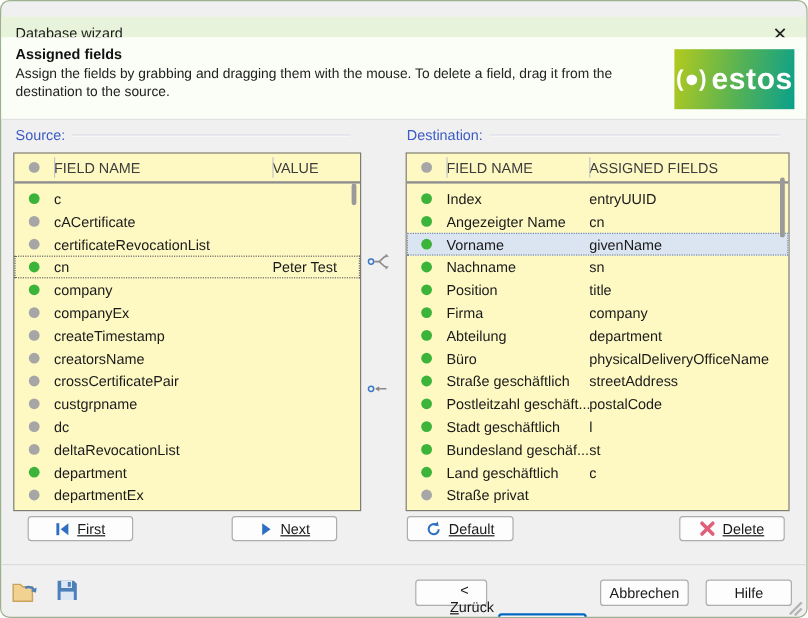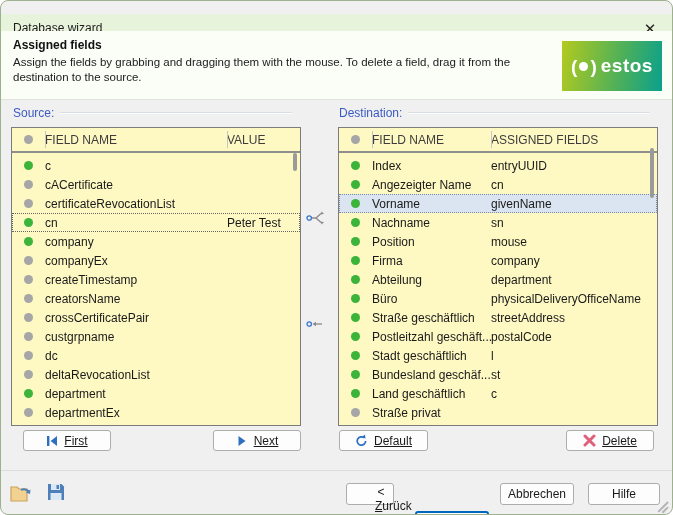--- a/index.html
+++ b/index.html
@@ -15,21 +15,21 @@
 
   
   .headerband{position:absolute;left:0;top:30px;width:100%;height:69px;background:#fbfdf7;border-bottom:1px solid #e2e2e2;box-sizing:border-box;}
   .h-title{position:absolute;left:12px;top:7px;font-size:12px;font-weight:bold;color:#111;}
   .h-desc{position:absolute;left:12px;top:24px;width:548px;font-size:11.5px;line-height:15px;color:#222;}
   .logo{position:absolute;right:10px;top:10px;width:100px;height:50px;
     background:linear-gradient(100deg,#b3ca1e 0%,#53b156 55%,#0aa08c 100%);
     display:flex;align-items:center;justify-content:center;color:#fff;}
   .logo .paren{font-size:19px;font-weight:bold;line-height:1;}
   .logo .eye-dot{width:9px;height:9px;border-radius:50%;background:#fff;margin:0 2px;}
-  .logo .logo-word{font-size:19px;font-weight:bold;margin-left:4px;letter-spacing:0.5px;}
+  .logo .logo-word{font-size:25px;font-weight:bold;margin-left:4px;letter-spacing:0.5px;}
 
   
   .group-label{position:absolute;top:105px;font-size:12px;color:#3b5bc4;display:flex;align-items:center;}
   .group-label .rule{height:1px;background:#d9dde4;border-bottom:1px solid #fdfdfd;margin-left:6px;}
   .gl-src{left:12px;width:288px;} .gl-src .rule{width:232px;}
   .gl-dst{left:338px;width:318px;} .gl-dst .rule{width:242px;}
 
   
   .listbox{position:absolute;top:126px;height:299px;background:#fef9c3;border:1px solid #7c7c7c;box-sizing:border-box;}
   .lb-src{left:10px;width:290px;}
@@ -50,28 +50,28 @@
   .scroll-thumb{position:absolute;right:3px;width:4px;background:#9a9a9a;border-radius:2px;}
   .st-src{top:25px;height:18px;} .st-dst{top:20px;height:50px;}
 
   
   .mid-icon{position:absolute;}
 
   
   .tool-btn{position:absolute;top:429px;height:21px;background:#fdfdfd;border:1px solid #adadad;border-radius:3px;
     font-size:12px;color:#1a1a1a;display:flex;align-items:center;justify-content:center;gap:6px;cursor:pointer;
     font-family:inherit;padding:0;box-sizing:border-box;text-decoration:underline;}
-  .btn-first{left:22px;width:88px;} .btn-next{left:212px;width:88px;}
+  .btn-first{left:22px;width:88px;} .btn-next{left:192px;width:88px;}
   .btn-default{left:338px;width:89px;} .btn-delete{left:565px;width:88px;}
 
   
   .footer-sep{position:absolute;left:0;top:469px;width:100%;height:1px;background:#dcdcdc;}
   .footer-btn{position:absolute;top:482px;height:22px;background:#fdfdfd;border:1px solid #adadad;border-radius:3px;
     font-size:12px;color:#1a1a1a;cursor:pointer;font-family:inherit;box-sizing:border-box;}
-  .btn-back{left:345px;width:48px;padding-left:28px;} 
+  .btn-back{left:345px;width:60px;padding-left:28px;} 
   .btn-weiter{left:414px;width:74px;border:2px solid #0067c0;margin-top:28px;}
   .btn-cancel{left:499px;width:74px;} .btn-help{left:587px;width:72px;}
   .u{text-decoration:underline;}
   .footer-icon{position:absolute;top:482px;cursor:pointer;}
   .fi-open{left:9px;} .fi-save{left:46px;}
   .grip{position:absolute;right:2px;bottom:2px;width:13px;height:13px;}
   .grip span{position:absolute;background:#b4b4b4;height:1.5px;transform:rotate(-45deg);}
   .grip .g1{width:14px;left:-1px;top:7px;} .grip .g2{width:8px;left:4px;top:10px;}
 </style>
 </head>
@@ -212,21 +212,21 @@
           <span class="cell">givenName</span>
         </div>
         <div class="row">
           <span class="dot green"></span>
           <span class="cell">Nachname</span>
           <span class="cell">sn</span>
         </div>
         <div class="row">
           <span class="dot green"></span>
           <span class="cell">Position</span>
-          <span class="cell">mouse</span>
+          <span class="cell">title</span>
         </div>
         <div class="row">
           <span class="dot green"></span>
           <span class="cell">Firma</span>
           <span class="cell">company</span>
         </div>
         <div class="row">
           <span class="dot green"></span>
           <span class="cell">Abteilung</span>
           <span class="cell">department</span>

